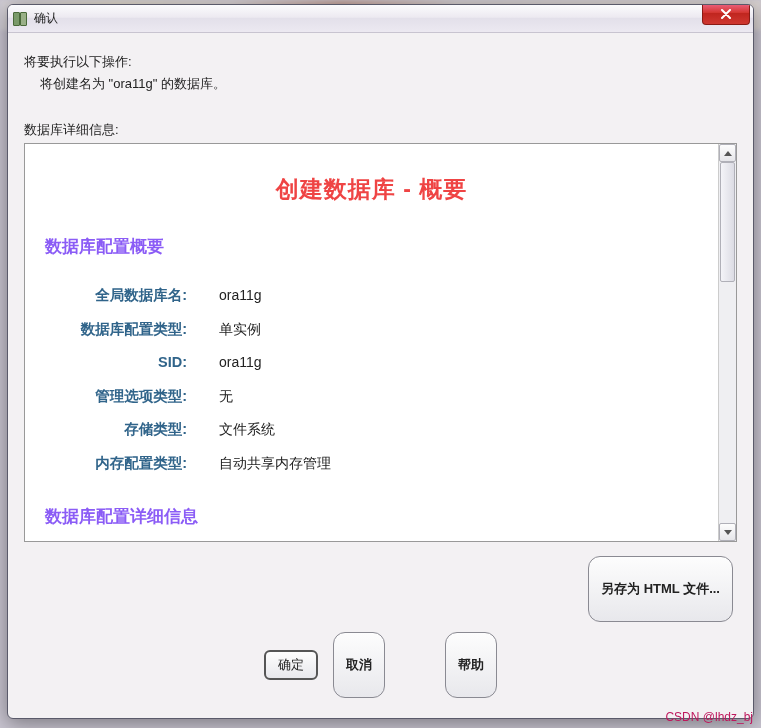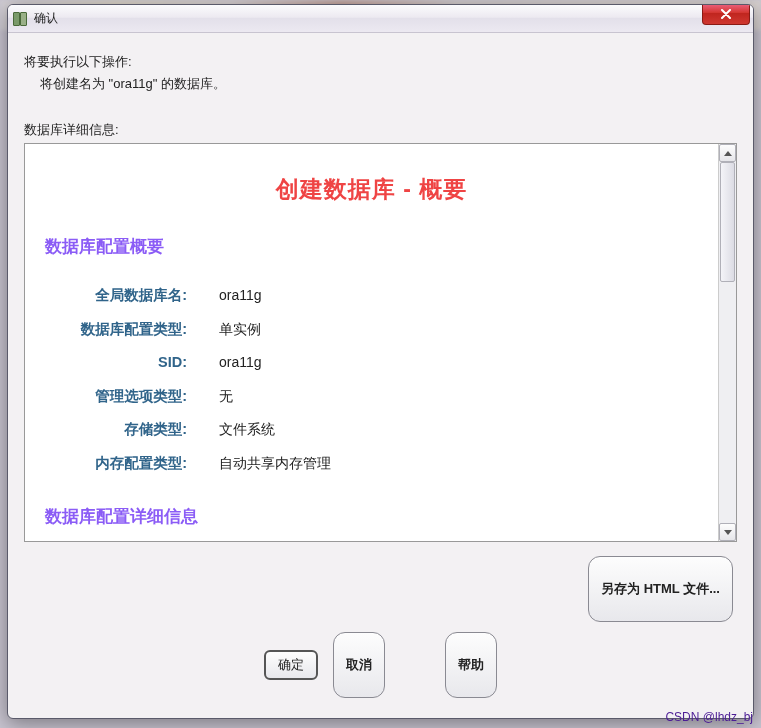--- a/index.html
+++ b/index.html
@@ -224,21 +224,21 @@
       border-radius: 6px;
       padding: 4px 12px;
       font-weight: 500;
     }
     .btn-group-gap { width: 30px; }
     .watermark {
       position: absolute;
       right: 8px;
       bottom: 4px;
       font-size: 12px;
-      color: #4c1d95;
+      color: #be185d;
       font-family: Arial, sans-serif;
     }
   </style>
 </head>
 <body>
 
 <div class="backdrop-blur"></div>
 
 <div class="dialog">
   <div class="titlebar">

